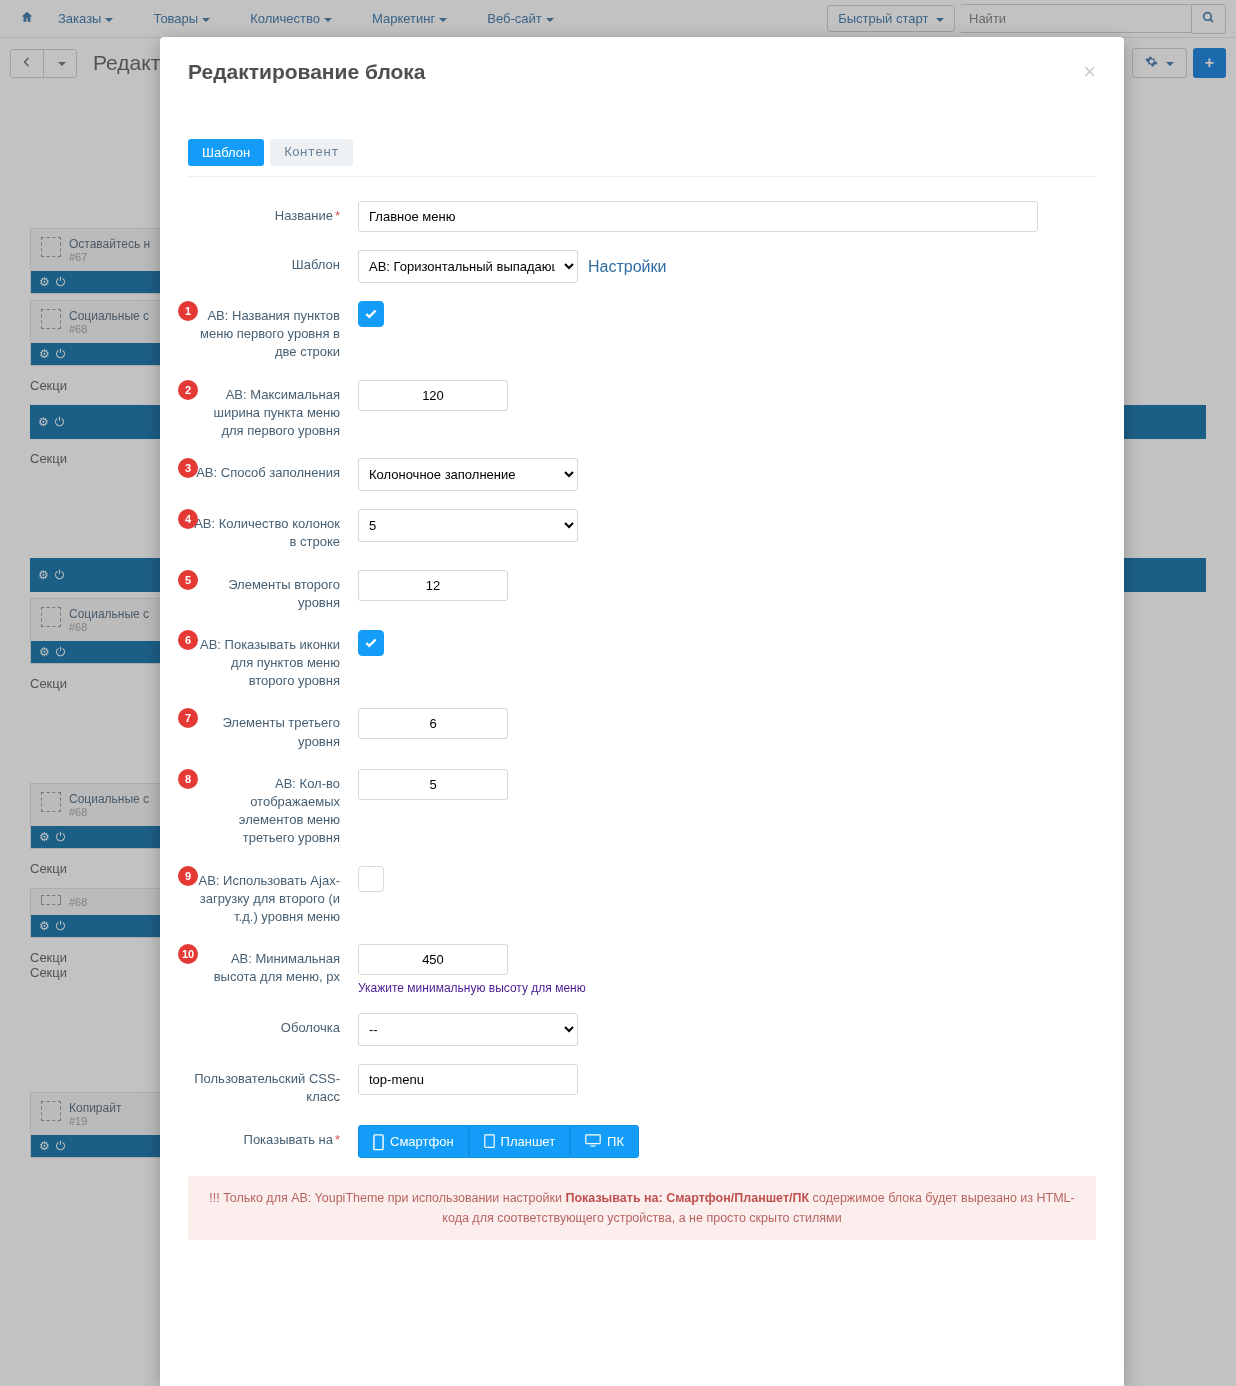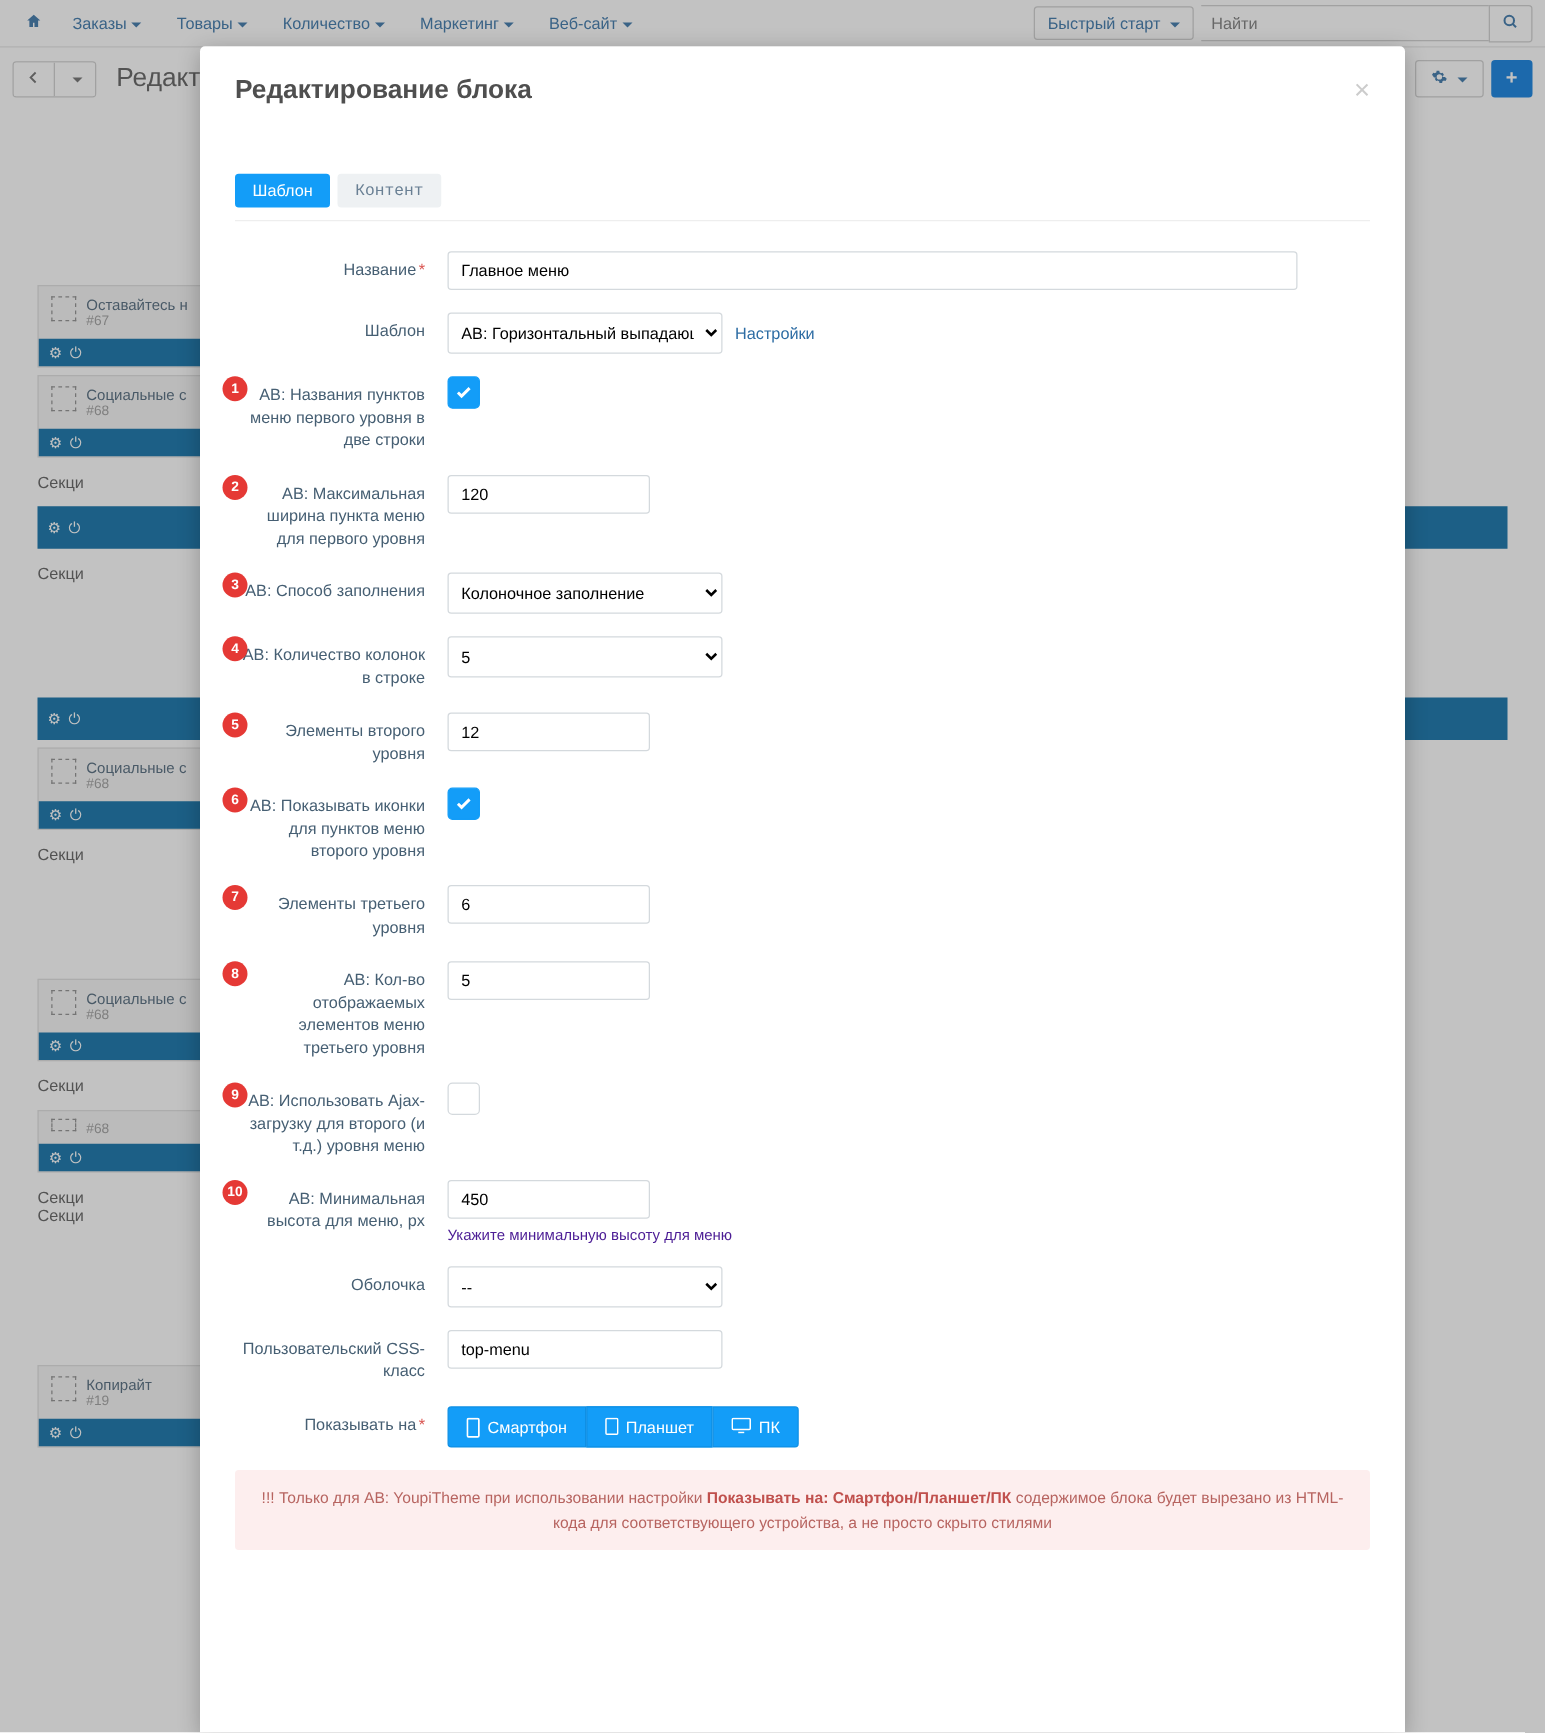--- a/index.html
+++ b/index.html
@@ -1,21 +1,21 @@
 <!DOCTYPE html>
 <html><head>
 <meta charset="utf-8">
 <style>
 * { box-sizing: border-box; margin: 0; padding: 0; }
 body { font-family: -apple-system, BlinkMacSystemFont, "Segoe UI", Arial, sans-serif; font-size: 13px; color: #465f73; background: #fff; position: relative; width: 1236px; height: 1386px; overflow: hidden; }
 
 
 .topbar { display: flex; align-items: center; padding: 0 10px; height: 38px; background: #fff; border-bottom: 1px solid #e5e5e5; }
 .topbar .home { color: #2e6da4; padding: 0 10px; font-size: 14px; }
-.nav-menu { display: flex; gap: 0; }
+.nav-menu { display: flex; gap: 12px; }
 .nav-menu a { color: #2e6da4; text-decoration: none; padding: 10px 14px; cursor: pointer; font-size: 13px; }
 .caret { display: inline-block; width: 0; height: 0; margin-left: 4px; vertical-align: middle; border-left: 4px solid transparent; border-right: 4px solid transparent; border-top: 4px solid #2e6da4; }
 .topbar-right { margin-left: auto; display: flex; align-items: center; gap: 0; }
 .quick-start { border: 1px solid #ccc; border-radius: 3px; padding: 5px 10px; color: #2e6da4; background: #fff; font-size: 13px; cursor: pointer; margin-right: 6px; }
 .search-input { border: 1px solid #ccc; border-left: none; border-right: none; padding: 6px 8px; width: 230px; font-size: 13px; }
 .search-btn { border: 1px solid #ccc; border-radius: 0 3px 3px 0; padding: 6px 10px; background: #fff; color: #2e6da4; cursor: pointer; }
 
 
 .subheader { display: flex; align-items: center; padding: 8px 10px; height: 50px; }
 .back-group { display: flex; border: 1px solid #ccc; border-radius: 3px; overflow: hidden; margin-right: 16px; }
@@ -49,24 +49,24 @@
 .tabs { display: flex; gap: 6px; margin: 12px 0 24px; border-bottom:1px solid #eee;padding-bottom:10px;}
 .tab { padding: 6px 14px; border-radius: 3px; cursor: pointer; font-size: 13px; }
 .tab.active { background: #139df8; color: #fff; }
 .tab.inactive { background: #eef1f3; color: #6a8094; font-family: Liberation Mono, monospace; }
 
 .form-row { display: flex; margin-bottom: 18px; align-items: flex-start; position:relative;}
 .form-label { width: 170px; text-align: right; padding-right: 18px; padding-top: 6px; font-size: 13px; color: #465f73; line-height: 1.4; }
 .required { color: #d9534f; margin-left: 2px; }
 .form-control { flex: 1; }
 .text-input { width: 100%; max-width: 680px; padding: 7px 10px; border: 1px solid #d4d9dd; border-radius: 3px; font-size: 13px; }
-.text-input.narrow { width: 162px; }
+.text-input.narrow { width: 150px; text-align: center; }
 .select-input { width: 220px; padding: 7px 6px; border: 1px solid #d4d9dd; border-radius: 3px; font-size: 13px; background: #fff; }
 .template-row { display: flex; align-items: center; gap: 10px; }
-.settings-link { color: #2e6da4; cursor: pointer; font-size: 13px; }
+.settings-link { color: #2e6da4; cursor: pointer; font-size: 16px; }
 .checkbox { width: 26px; height: 26px; border-radius: 4px; display: inline-flex; align-items: center; justify-content: center; cursor: pointer; border:1px solid #d4d9dd;}
 .checkbox.checked { background: #139df8; border-color:#139df8;}
 .checkbox.checked svg { display:block;}
 .checkbox svg { display:none; width:14px;height:14px;}
 .help-text { font-size: 12px; color: #4c1d95; margin-top: 6px; }
 
 .device-group { display: flex; }
 .device-btn { padding: 8px 14px; background: #139df8; color: #fff; border: 1px solid #0f8fe3; display: flex; align-items: center; gap: 6px; font-size: 13px; cursor: pointer; }
 .device-btn:first-child { border-radius: 3px 0 0 3px; }
 .device-btn:last-child { border-radius: 0 3px 3px 0; }

